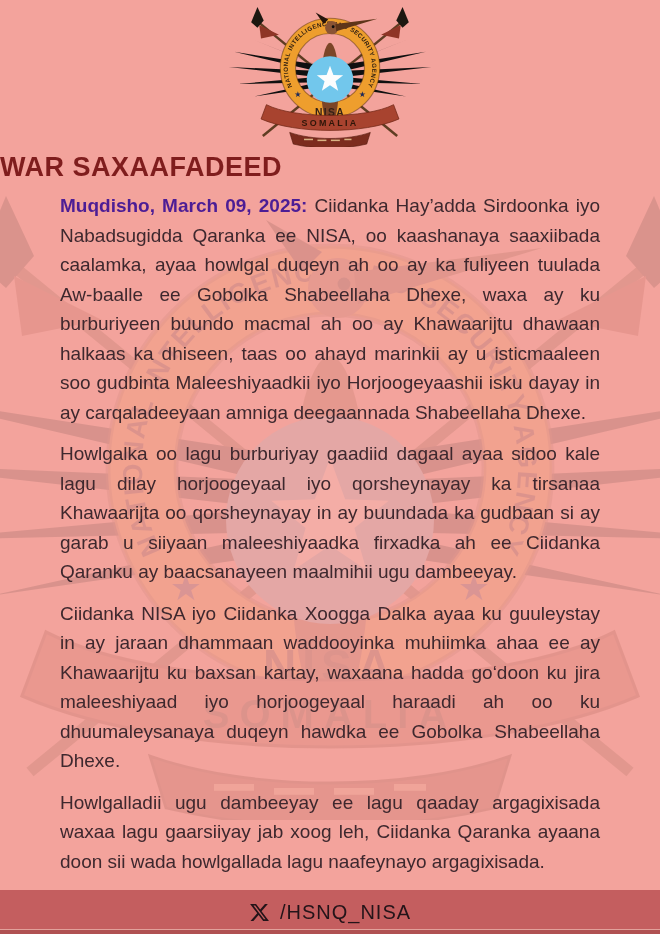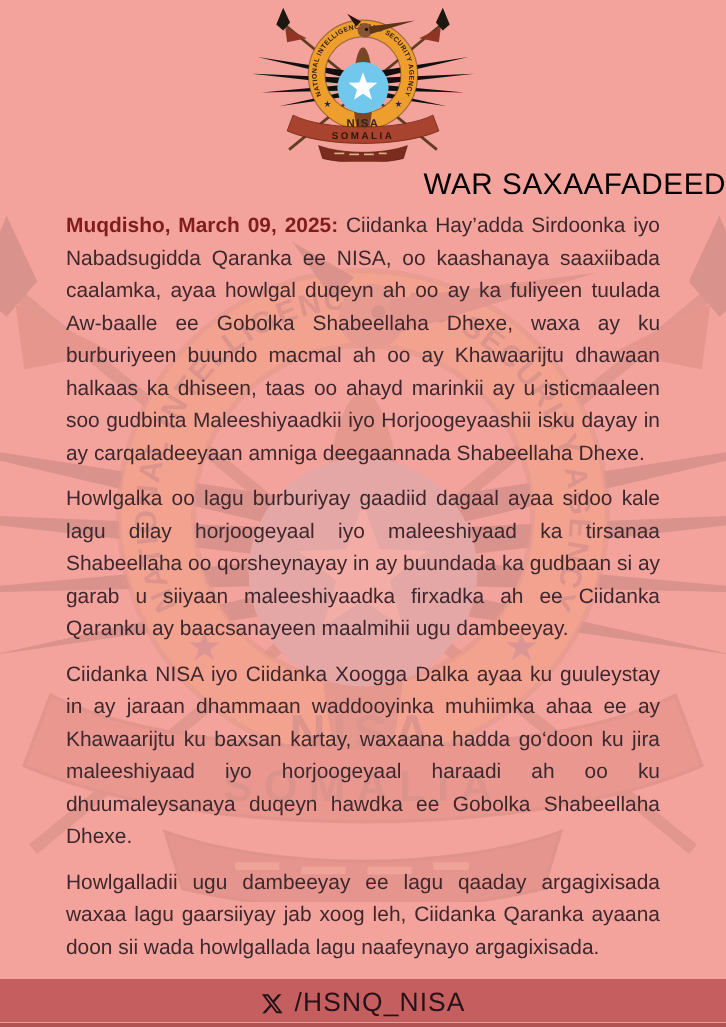--- a/index.html
+++ b/index.html
@@ -20,37 +20,37 @@
     width:920px; height:632px;
     opacity:0.11;
     pointer-events:none;
   }
 
   .header { position:relative; display:flex; justify-content:center; padding-top:5px; }
   .emblem { display:block; }
 
   .title {
     margin:5px 0 0;
-    text-align:right;
+    text-align:left;
     font-size:27px;
-    font-weight:normal;
+    font-weight:bold;
     letter-spacing:0.5px;
-    color:#000000;
+    color:#7f1d1d;
   }
 
   .body { position:relative; padding:8px 60px 0; }
 
   .para {
     margin:0 0 12px;
     font-size:19px;
     line-height:29.5px;
     text-align:justify;
     color:#3e282e;
   }
-  .dateline { font-weight:bold; color:#7f1d1d; }
+  .dateline { font-weight:bold; color:#4c1d95; }
 
   .endmark {
     margin-top:3px;
     text-align:center;
     font-size:19px;
     font-weight:bold;
     letter-spacing:0.5px;
     color:#322228;
   }
 
@@ -58,21 +58,21 @@
     position:absolute;
     left:0; bottom:0;
     width:100%; height:44px;
     background:#c45e5f;
     box-shadow: inset 0 -4px 0 #b05152, inset 0 -5px 0 #e2a19b;
     display:flex; align-items:center; justify-content:center;
     gap:10px;
   }
   .x-logo { width:21px; height:21px; display:block; fill:#241419; }
   .handle {
-    font-size:24px;
+    font-size:20px;
     color:#241419;
     letter-spacing:1px;
   }
 </style>
 </head>
 <body>
 
 <div class="page">
 
   <svg class="watermark" viewBox="0 0 230 158" aria-hidden="true">
@@ -138,21 +138,21 @@
     </svg>
   </div>
 
   <h1 class="title">WAR SAXAAFADEED</h1>
 
   <div class="body">
     <p class="para">
       <strong class="dateline">Muqdisho, March 09, 2025:</strong>
       <span>Ciidanka Hay’adda Sirdoonka iyo Nabadsugidda Qaranka ee NISA, oo kaashanaya saaxiibada caalamka, ayaa howlgal duqeyn ah oo ay ka fuliyeen tuulada Aw-baalle ee Gobolka Shabeellaha Dhexe, waxa ay ku burburiyeen buundo macmal ah oo ay Khawaarijtu dhawaan halkaas ka dhiseen, taas oo ahayd marinkii ay u isticmaaleen soo gudbinta Maleeshiyaadkii iyo Horjoogeyaashii isku dayay in ay carqaladeeyaan amniga deegaannada Shabeellaha Dhexe.</span>
     </p>
-    <p class="para">Howlgalka oo lagu burburiyay gaadiid dagaal ayaa sidoo kale lagu dilay horjoogeyaal iyo maleeshiyaad ka tirsanaa Shabeellaha oo qorsheynayay in ay buundada ka gudbaan si ay garab u siiyaan maleeshiyaadka firxadka ah ee Ciidanka Qaranku ay baacsanayeen maalmihii ugu dambeeyay.</p>
+    <p class="para">Howlgalka oo lagu burburiyay gaadiid dagaal ayaa sidoo kale lagu dilay horjoogeyaal iyo qorsheynayay ka tirsanaa Khawaarijta oo qorsheynayay in ay buundada ka gudbaan si ay garab u siiyaan maleeshiyaadka firxadka ah ee Ciidanka Qaranku ay baacsanayeen maalmihii ugu dambeeyay.</p>
     <p class="para">Ciidanka NISA iyo Ciidanka Xoogga Dalka ayaa ku guuleystay in ay jaraan dhammaan waddooyinka muhiimka ahaa ee ay Khawaarijtu ku baxsan kartay, waxaana hadda go‘doon ku jira maleeshiyaad iyo horjoogeyaal haraadi ah oo ku dhuumaleysanaya duqeyn hawdka ee Gobolka Shabeellaha Dhexe.</p>
     <p class="para">Howlgalladii ugu dambeeyay ee lagu qaaday argagixisada waxaa lagu gaarsiiyay jab xoog leh, Ciidanka Qaranka ayaana doon sii wada howlgallada lagu naafeynayo argagixisada.</p>
     <div class="endmark">-DHAMMAAD-</div>
   </div>
 
   <div class="footer">
     <svg class="x-logo" viewBox="0 0 24 24" aria-hidden="true">
       <path d="M18.244 2.25h3.308l-7.227 8.26 8.502 11.24h-6.657l-5.214-6.817L4.99 21.75H1.68l7.73-8.835L1.254 2.25h6.826l4.713 6.231zm-1.161 17.52h1.833L7.084 4.126H5.117z"></path>
     </svg>
     <span class="handle">/HSNQ_NISA</span>

